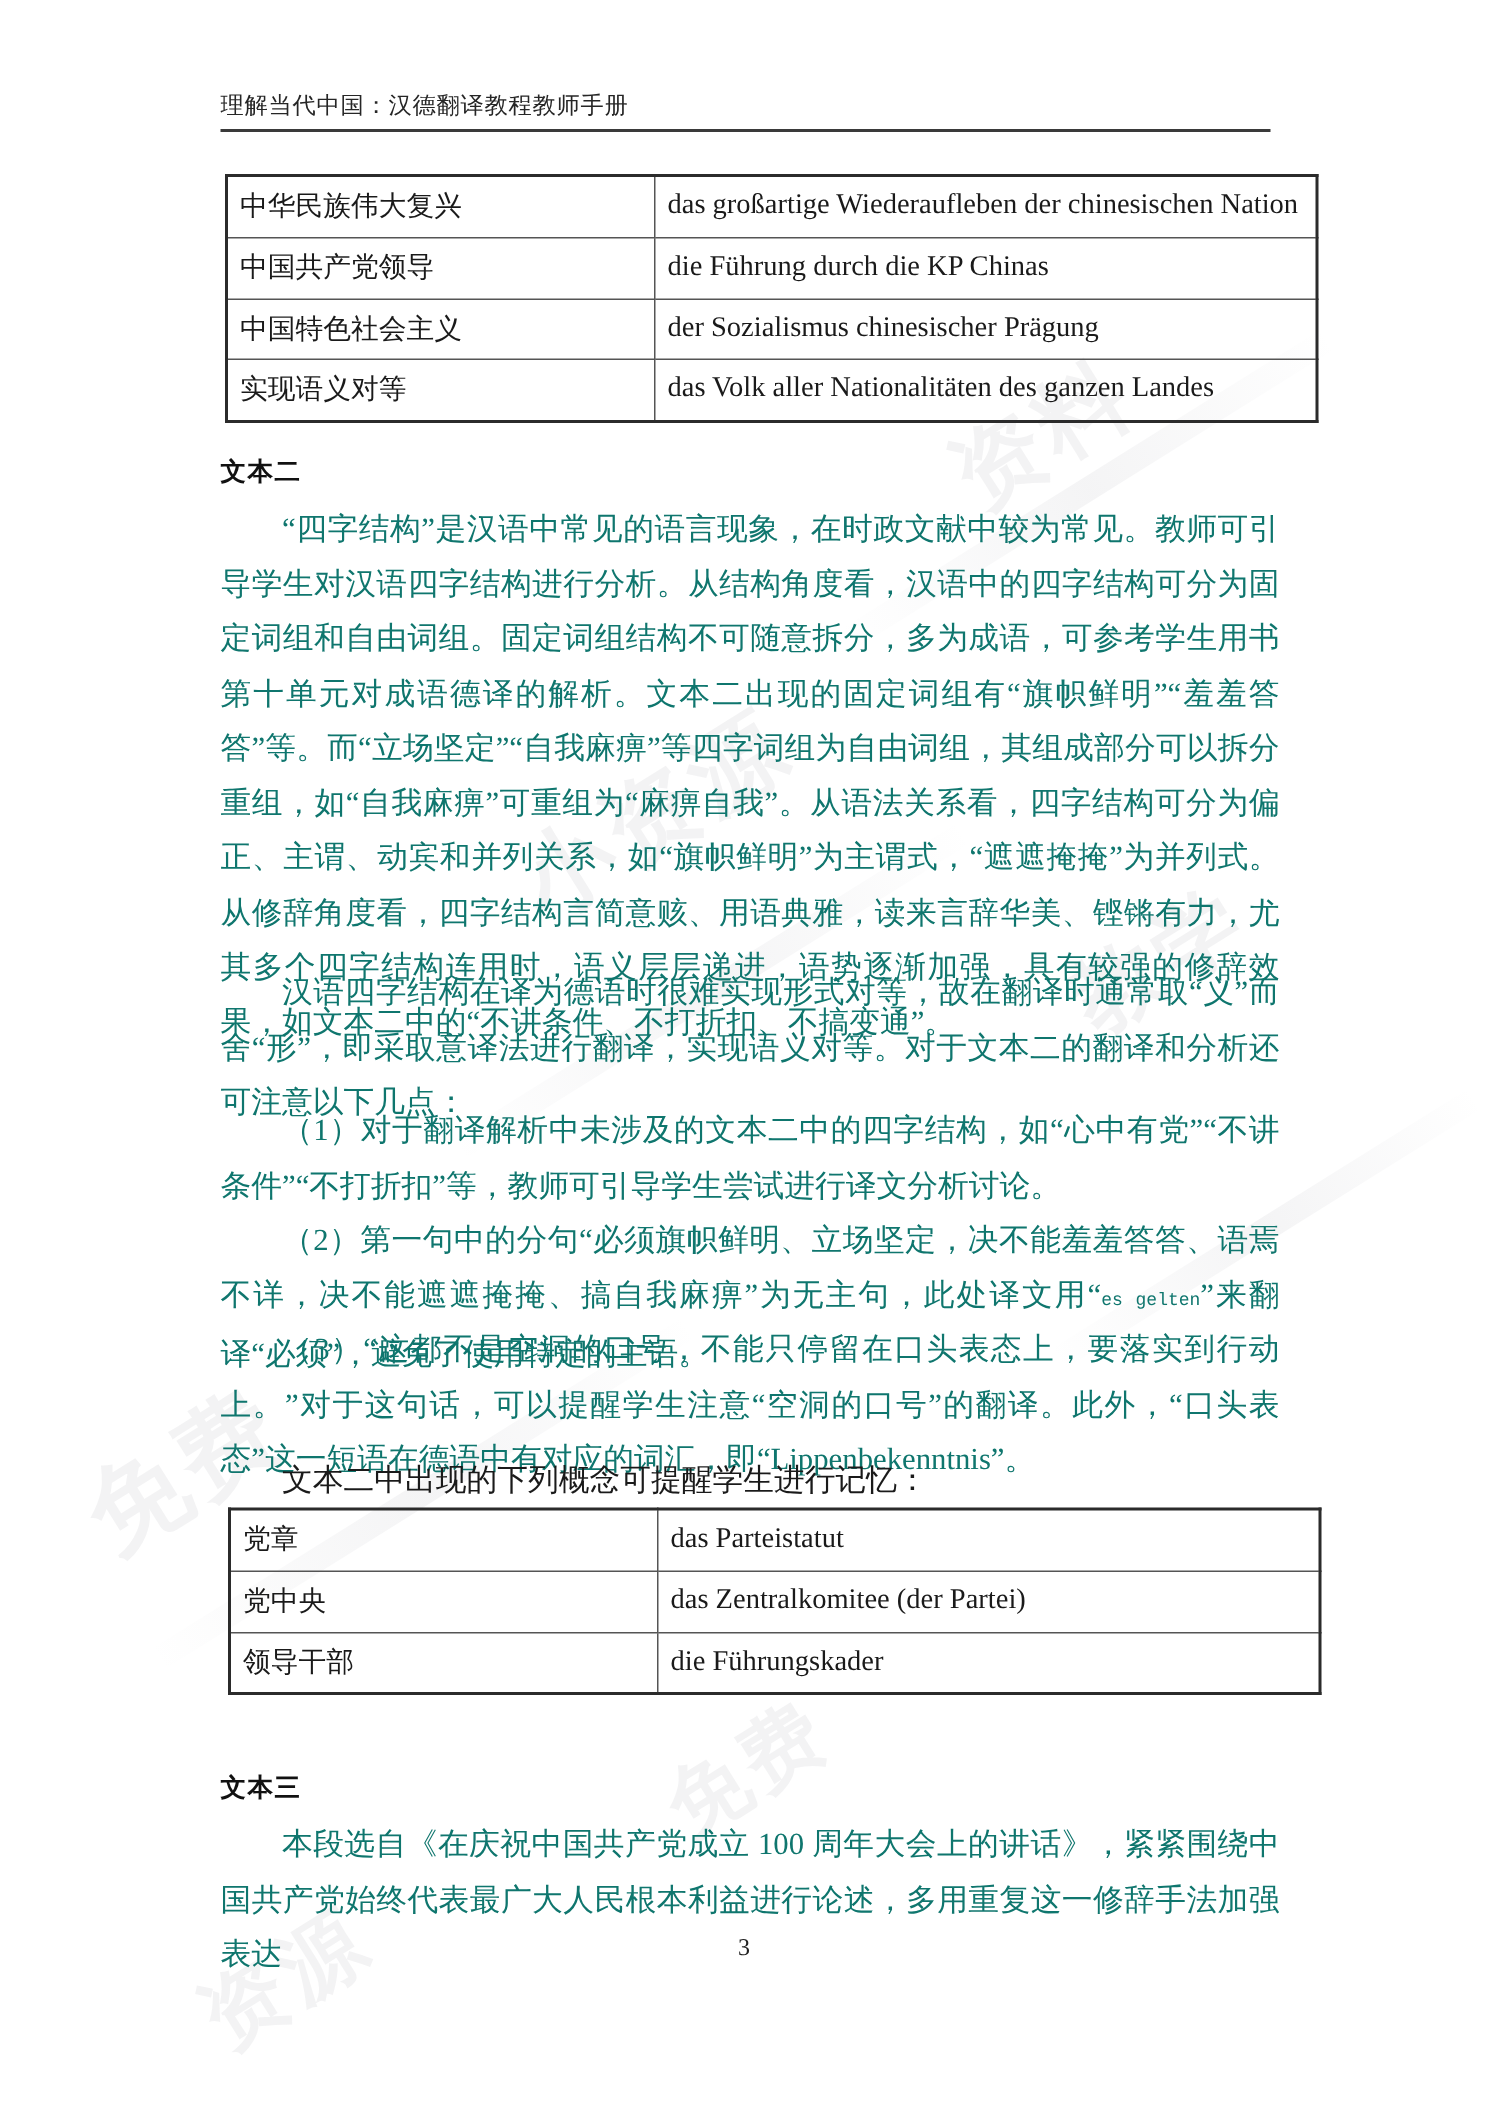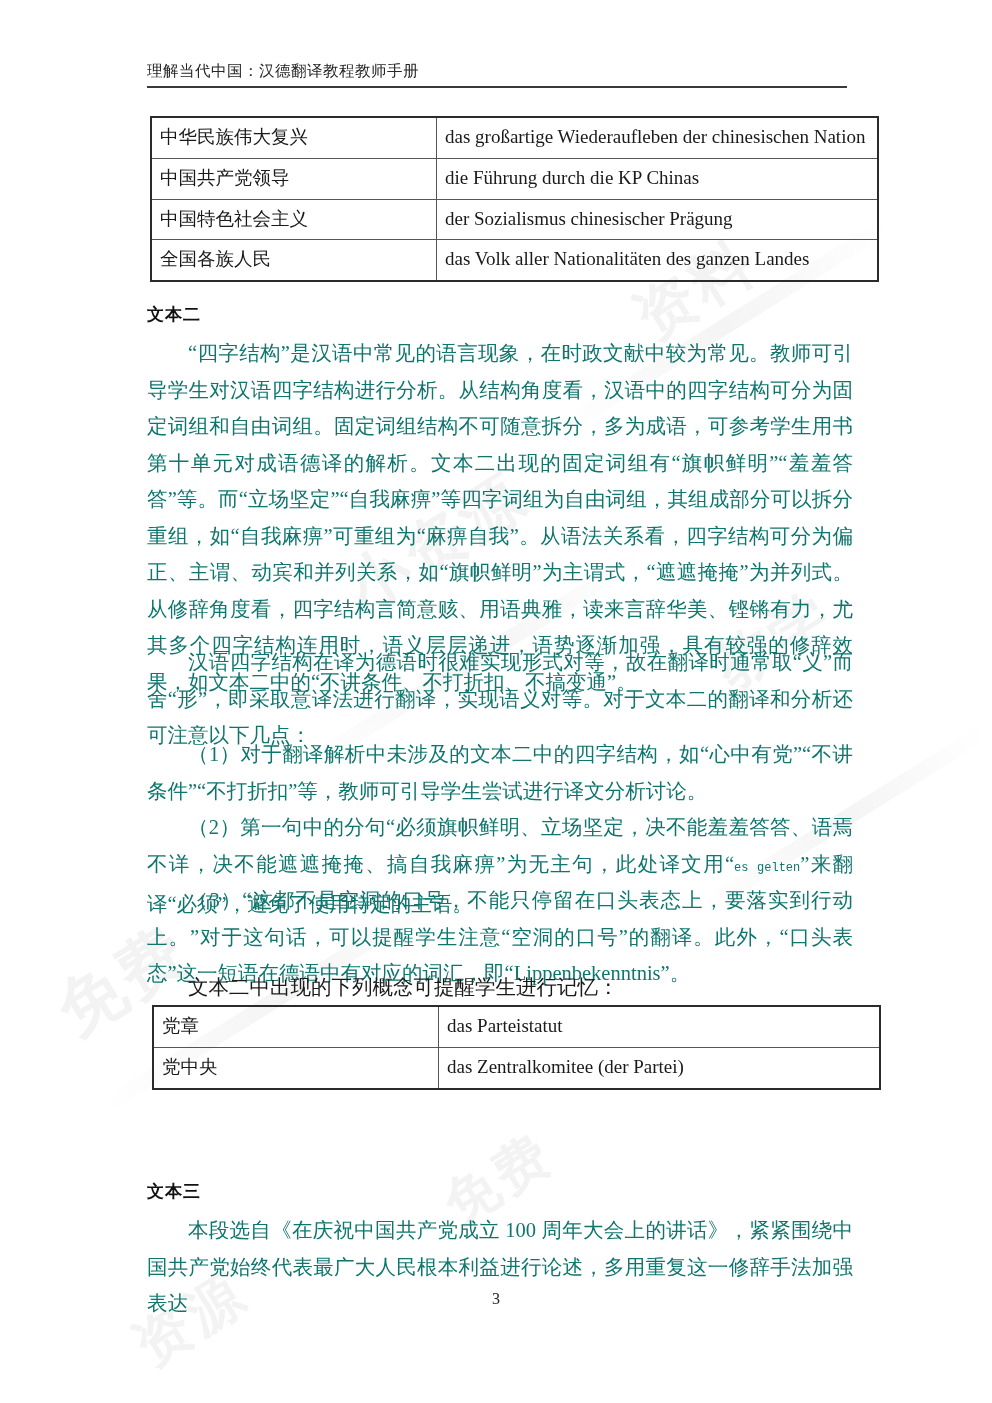--- a/index.html
+++ b/index.html
@@ -189,21 +189,21 @@
         </tr>
         <tr>
           <td class="cn">中国共产党领导</td>
           <td class="de">die Führung durch die KP Chinas</td>
         </tr>
         <tr>
           <td class="cn">中国特色社会主义</td>
           <td class="de">der Sozialismus chinesischer Prägung</td>
         </tr>
         <tr>
-          <td class="cn">全国各族人民</td>
+          <td class="cn">实现语义对等</td>
           <td class="de">das Volk aller Nationalitäten des ganzen Landes</td>
         </tr>
       </tbody>
     </table>
 
     <div class="section-heading" style="left:147px; top:303px;">文本二</div>
 
     <div class="body-block" style="left:147px; top:335px;">
       <p>“四字结构”是汉语中常见的语言现象，在时政文献中较为常见。教师可引导学生对汉语四字结构进行分析。从结构角度看，汉语中的四字结构可分为固定词组和自由词组。固定词组结构不可随意拆分，多为成语，可参考学生用书第十单元对成语德译的解析。文本二出现的固定词组有“旗帜鲜明”“羞羞答答”等。而“立场坚定”“自我麻痹”等四字词组为自由词组，其组成部分可以拆分重组，如“自我麻痹”可重组为“麻痹自我”。从语法关系看，四字结构可分为偏正、主谓、动宾和并列关系，如“旗帜鲜明”为主谓式，“遮遮掩掩”为并列式。从修辞角度看，四字结构言简意赅、用语典雅，读来言辞华美、铿锵有力，尤其多个四字结构连用时，语义层层递进，语势逐渐加强，具有较强的修辞效果，如文本二中的“不讲条件、不打折扣、不搞变通”。</p>
     </div>
@@ -229,20 +229,24 @@
     <table class="gloss-table" id="table-two">
       <tbody>
         <tr>
           <td class="cn">党章</td>
           <td class="de">das Parteistatut</td>
         </tr>
         <tr>
           <td class="cn">党中央</td>
           <td class="de">das Zentralkomitee (der Partei)</td>
         </tr>
+        <tr>
+          <td class="cn">领导干部</td>
+          <td class="de">die Führungskader</td>
+        </tr>
       </tbody>
     </table>
 
     <div class="section-heading" style="left:147px; top:1180px;">文本三</div>
 
     <div class="body-block" style="left:147px; top:1212px;">
       <p>本段选自《在庆祝中国共产党成立 100 周年大会上的讲话》，紧紧围绕中国共产党始终代表最广大人民根本利益进行论述，多用重复这一修辞手法加强表达</p>
     </div>
 
     <div class="page-number">3</div>

